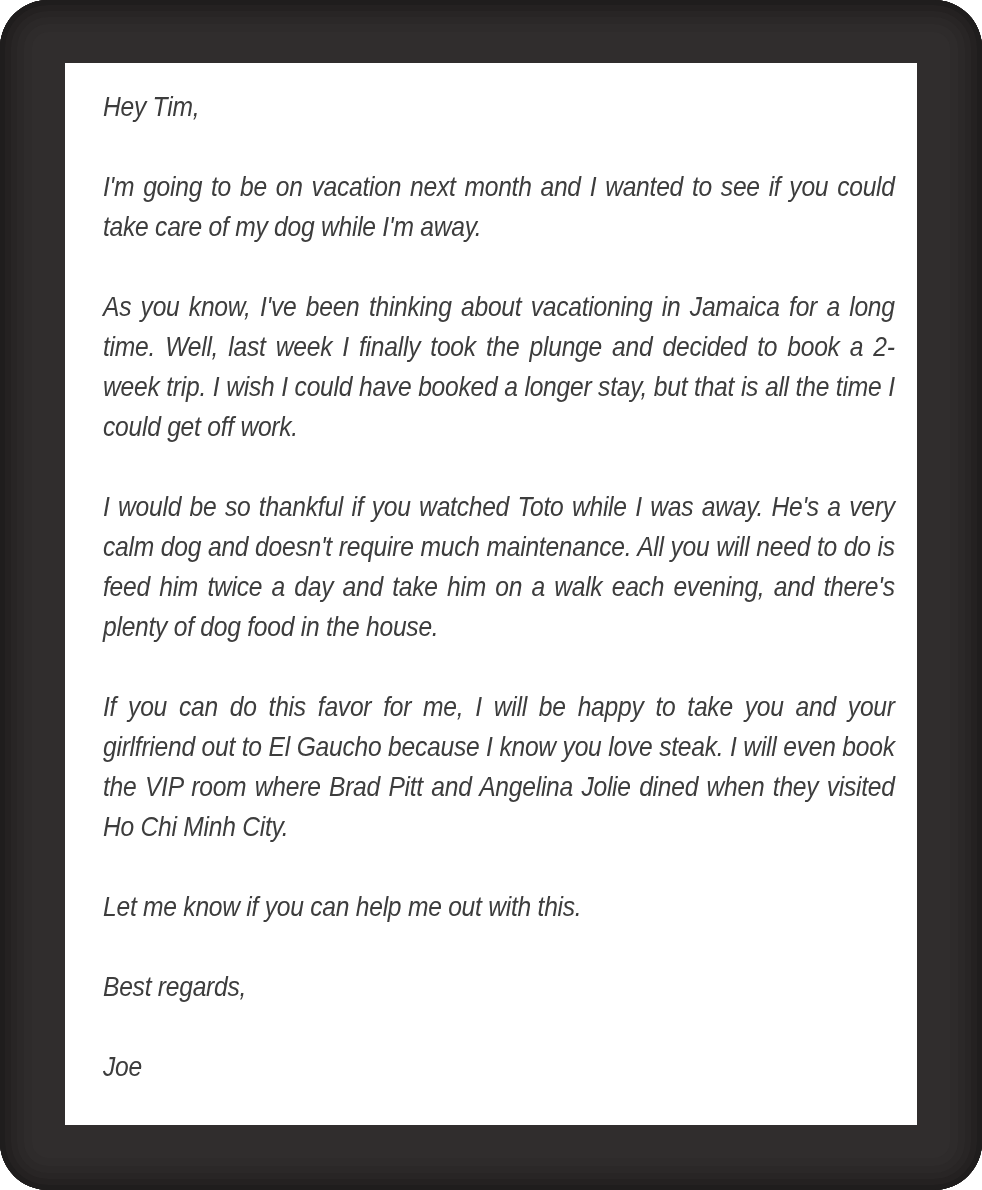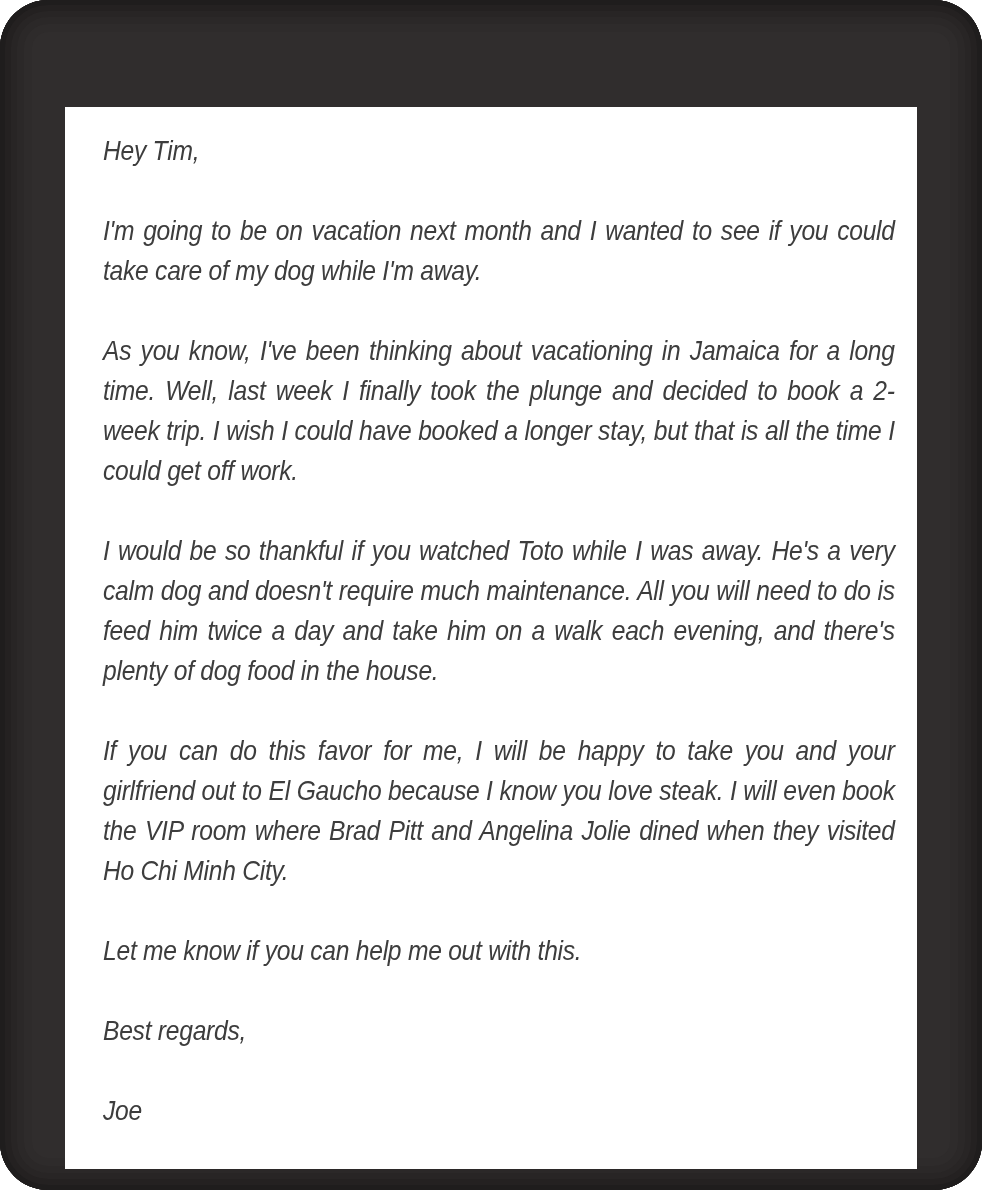--- a/index.html
+++ b/index.html
@@ -32,21 +32,20 @@
   .letter-page {
     position: absolute;
     left: 65px;
     top: 63px;
     width: 852px;
     height: 1062px;
     background: #ffffff;
     box-sizing: border-box;
     padding: 24px 22px 0 38px;
     overflow: hidden;
-    margin-top: 44px;
   }
   .letter-body {
     color: #3d3d3d;
     font-style: italic;
     font-size: 28px;
     line-height: 40px;
     letter-spacing: -0.3px;
     transform: scaleX(0.88);
     transform-origin: 0 0;
     width: 113.6%;

